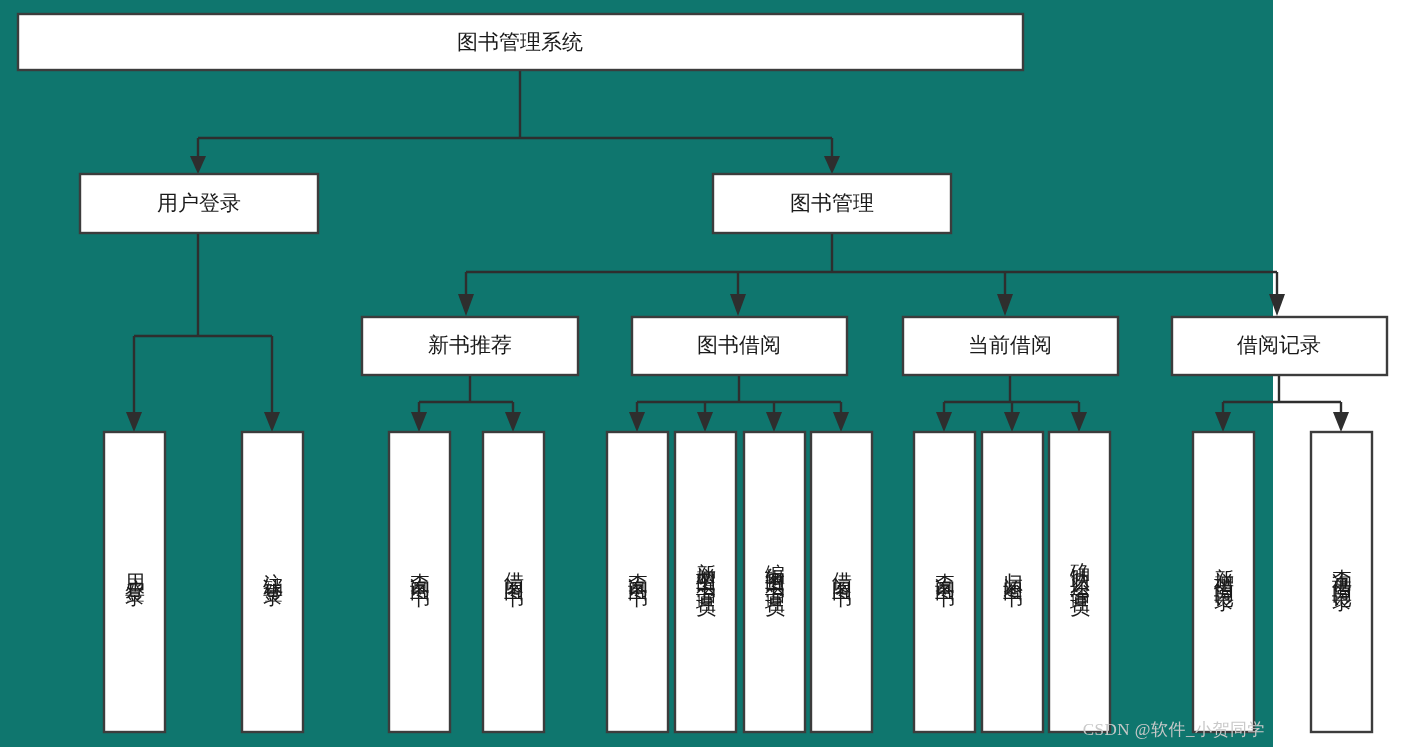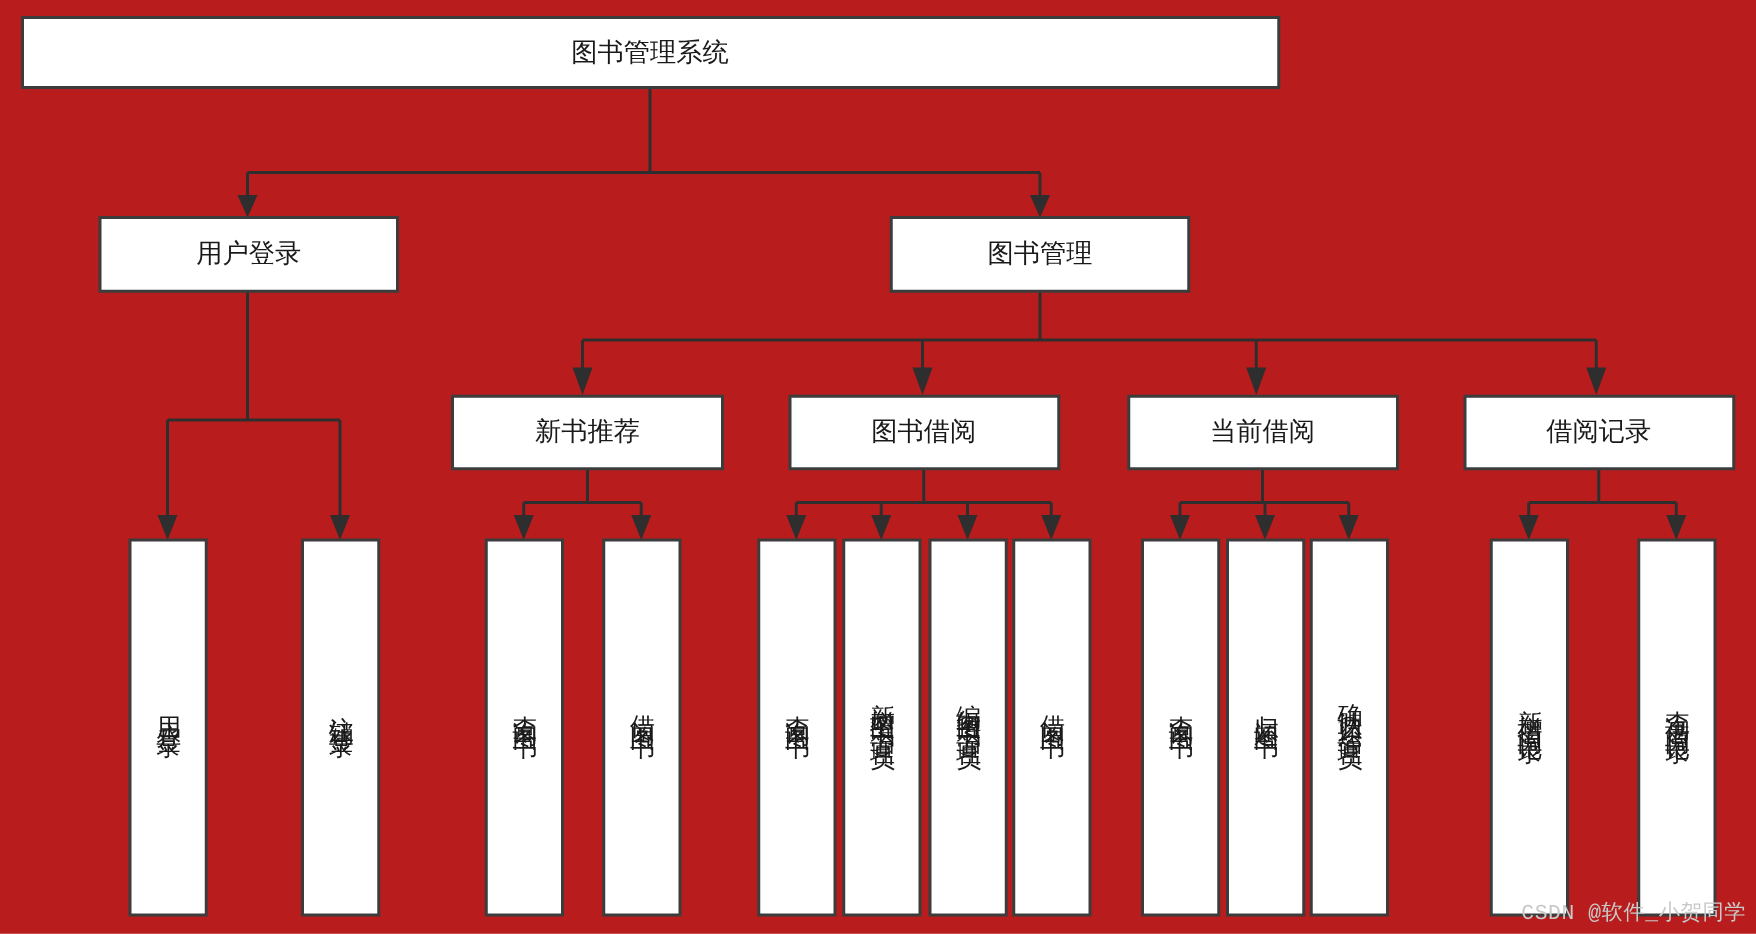--- a/index.html
+++ b/index.html
@@ -8,23 +8,23 @@
     background: #ffffff;
   }
   body {
     width: 1405px;
     height: 747px;
     font-family: "DejaVu Sans", "Liberation Sans", sans-serif;
     overflow: hidden;
   }
   #diagram-root {
     position: relative;
-    width: 1405px;
+    width: 1273px;
     height: 747px;
-    background: #b91c1c;
+    background: #0f766e;
   }
   svg.diagram-canvas {
     position: absolute;
     top: 0;
     left: 0;
     width: 1405px;
     height: 747px;
   }
   .node-box {
     fill: #ffffff;
@@ -52,21 +52,21 @@
   .arrow-head {
     fill: #2e2e2e;
     stroke: none;
   }
   .watermark {
     position: absolute;
     right: 8px;
     bottom: 6px;
     color: #c9c9c9;
     font-size: 17px;
-    font-family: Liberation Mono, monospace;
+    font-family: Liberation Serif, serif;
     letter-spacing: 0.5px;
     white-space: nowrap;
     user-select: none;
   }
 </style>
 </head>
 <body>
 
 <div id="diagram-root">
 

